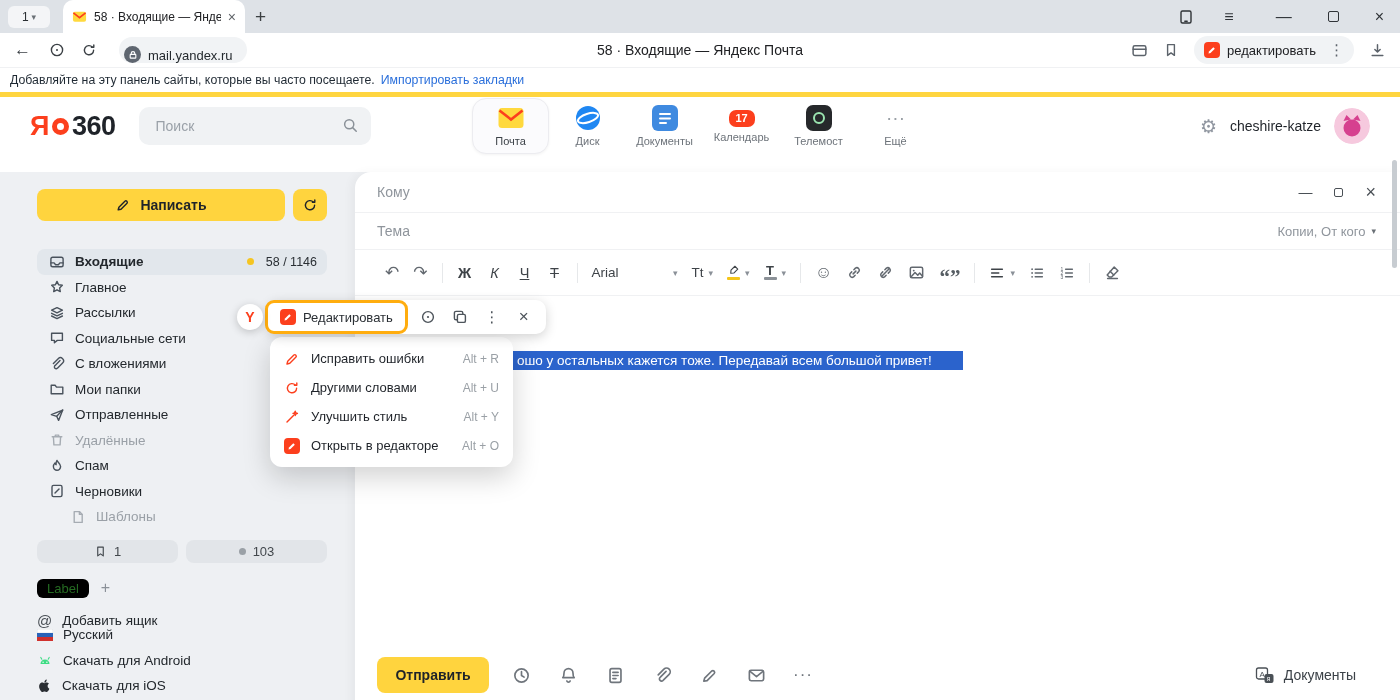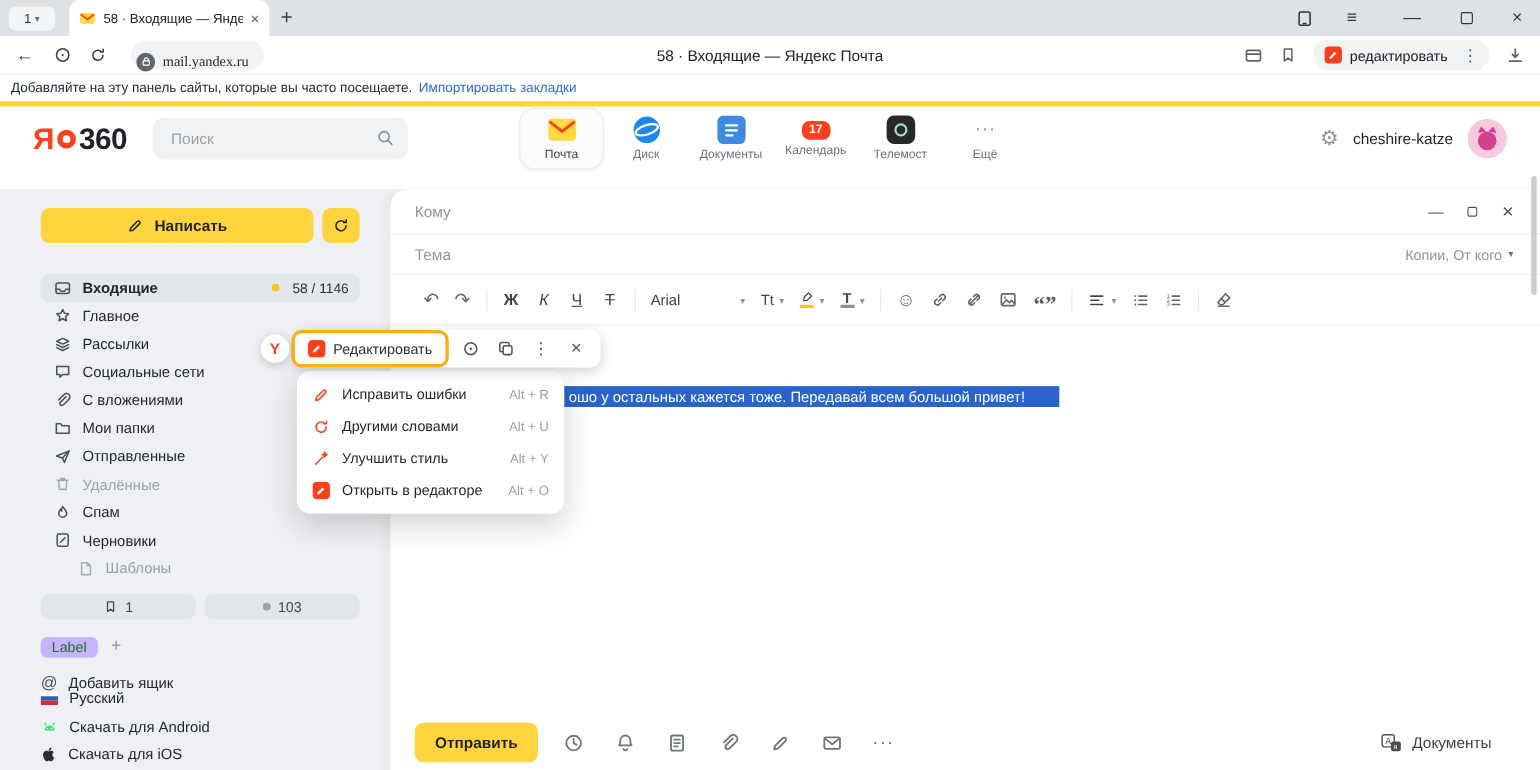--- a/index.html
+++ b/index.html
@@ -15,21 +15,21 @@
   .tab-close { font-size:14px; color:#5f6368; }
   .newtab { margin-left:10px; font-size:19px; color:#3c4043; }
   .tabstrip-right { margin-left:auto; display:flex; align-items:center; gap:30px; padding-right:16px; color:#2f3337; }
   .winctl { display:flex; align-items:center; gap:36px; margin-left:12px; }
   .win-sq { width:11px; height:11px; border:1.6px solid #2f3337; border-radius:2px; display:inline-block; }
   .glyph16 { font-size:16px; color:#2f3337; }
 
   
   .addressbar { position:absolute; left:0; top:33px; width:1400px; height:35px; background:#fff; display:flex; align-items:center; padding:0 14px; border-bottom:1px solid #f0f1f3; }
   .nav-glyph { font-size:17px; color:#3b4045; margin-right:18px; }
-  .urlpill { display:flex; align-items:center; gap:7px; height:26px; background:#f1f3f5; border-radius:14px; padding:12px 14px 0 5px; margin-left:4px;font-family:Liberation Serif, serif; }
+  .urlpill { display:flex; align-items:flex-end; gap:7px; height:26px; background:#f1f3f5; border-radius:14px; padding:12px 14px 0 5px; margin-left:4px; }
   .lockwrap { width:17px; height:17px; border-radius:50%; background:#5f6670; display:flex; align-items:center; justify-content:center; }
   .url-text { font-size:13px; color:#24292e; }
   .pagetitle { position:absolute; left:0; right:0; text-align:center; font-size:14px; color:#202124; pointer-events:none; }
   .addr-right { margin-left:auto; display:flex; align-items:center; gap:15px; color:#5c636b; z-index:2; }
   .extchip { display:flex; align-items:center; gap:7px; height:28px; background:#f1f3f5; border-radius:14px; padding:0 10px; }
   .extchip-label { font-size:13px; color:#202124; }
   .kebab { font-size:15px; color:#5c636b; margin-left:6px; }
 
   
   .bookmarksbar { position:absolute; left:0; top:68px; width:1400px; height:24px; background:#fff; display:flex; align-items:center; padding-left:10px; font-size:12.3px; color:#1f2933; }
@@ -79,21 +79,21 @@
   .folder.muted { color:#a6acb3; }
   .folder.muted .folder-label { color:#9aa0a7; }
   .folder.indent { padding-left:33px; }
   .fcount { font-size:12.5px; color:#757c83; white-space:nowrap; }
   .folder.selected .fcount { color:#2a2f34; }
   .dot-y { width:7px; height:7px; border-radius:50%; background:#f5c521; margin-right:2px; }
   .pills { display:flex; gap:8px; margin:10px 28px 0 37px; }
   .pill { flex:1; height:23px; background:#e2e5e9; border-radius:8px; display:flex; align-items:center; justify-content:center; gap:7px; font-size:13px; color:#42474c; }
   .dot-g { width:7px; height:7px; border-radius:50%; background:#9aa0a6; }
   .label-row { display:flex; align-items:center; gap:12px; margin:16px 0 0 37px; }
-  .label-chip { background:#c4b5fd; color:#256b22; font-size:13px; border-radius:6px; padding:2px 10px; }
+  .label-chip { background:#000000; color:#256b22; font-size:13px; border-radius:6px; padding:2px 10px; }
   .plus { color:#8b9198; font-size:16px; }
   .add-mailbox { display:flex; align-items:center; gap:10px; margin:14px 0 0 37px; font-size:13.5px; color:#23282d; }
   .at { font-size:15px; color:#4a5056; }
   .side-footer { position:absolute; left:37px; right:20px; top:450px; }
   .sf-row { height:25.5px; display:flex; align-items:center; gap:10px; font-size:13.5px; color:#23282d;text-align:center; }
 
   
   .card { position:absolute; left:355px; top:0; width:1045px; height:545px; background:#fff; border-radius:16px 0 0 0; box-shadow:-4px 0 10px rgba(0,0,0,.04); }
   .crow { display:flex; align-items:center; padding:0 24px 0 22px; border-bottom:1px solid #f0f1f3; }
   .row-to { height:41px; }

